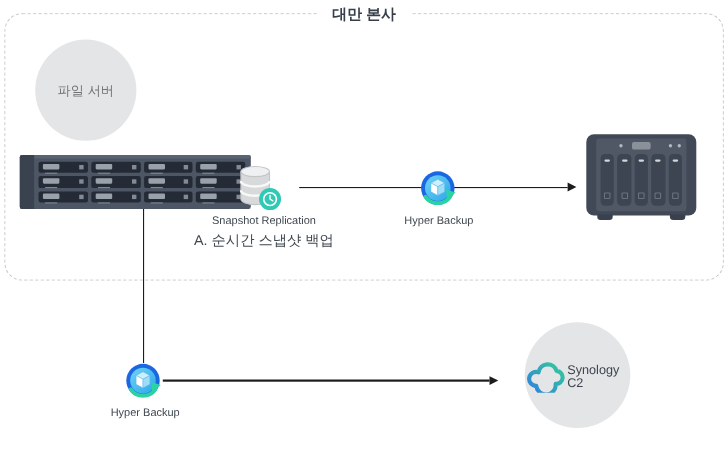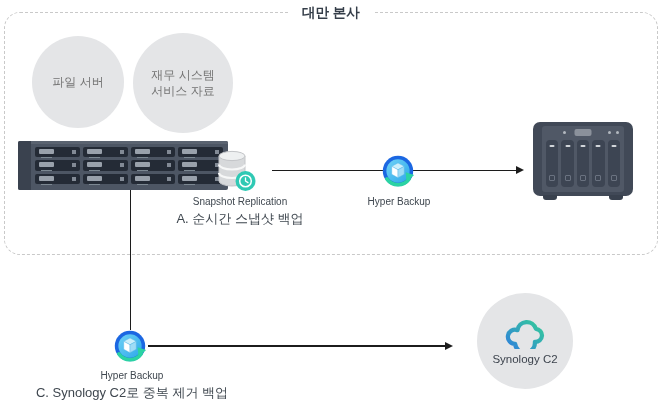--- a/index.html
+++ b/index.html
@@ -58,39 +58,35 @@
   
   .flow-label{position:absolute;text-align:center;transform:translateX(-50%);white-space:nowrap;}
   .flow-app{font-size:10px;color:#3f474f;}
   .flow-desc{font-size:13px;color:#3f474f;margin-top:3px;}
   .label-a{left:240px;top:196px;}
   .label-b{left:399px;top:196px;}
   .label-c{left:132px;top:370px;}
   
   .c2-circle{
     position:absolute;left:477px;top:293px;width:96px;height:96px;border-radius:50%;
-    background:#e4e5e7;display:flex;flex-direction:column;align-items:center;justify-content:center;
+    background:#e4e5e7;display:flex;align-items:center;justify-content:center;
   }
   .c2-label{font-size:11.5px;color:#3d444e;margin-top:4px;}
 </style>
 </head>
 <body>
 
 <div class="stage">
 
   <div class="region region-taiwan">
     <span class="region-title">대만 본사</span>
   </div>
 
   <div class="src-circle circle-file">
     <span>파일 서버</span>
-  </div>
-  <div class="src-circle circle-finance">
-    <span>재무 시스템</span>
-    <span>서비스 자료</span>
   </div>
 
   <div class="rack">
     <div class="rack-ear"></div>
     <div class="tray-grid">
       <div class="tray"></div>
       <div class="tray"></div>
       <div class="tray"></div>
       <div class="tray"></div>
       <div class="tray"></div>
@@ -175,21 +171,20 @@
     <polygon points="26,13.8 19,17.6 19,26.5 26,22.7" fill="#9fdcf6" stroke="#56b6e6" stroke-width="0.5"></polygon>
     <path d="M6.5 27.8 A15.3 15.3 0 0 0 31.5 27.8" fill="none" stroke="#2bd3a3" stroke-width="4" stroke-linecap="round"></path>
     <polygon points="28.5,31 37,23.5 27.5,20.5" fill="#2bd3a3"></polygon>
   </svg>
 
   <div class="line-h" style="left:148px;top:345px;width:297px;"></div>
   <div class="arrow-head" style="left:445px;top:341.5px;"></div>
 
   <div class="flow-label label-c">
     <div class="flow-app">Hyper Backup</div>
-    <div class="flow-desc">C. Synology C2로 중복 제거 백업</div>
   </div>
 
 
   <div class="c2-circle">
     <svg width="44" height="32" viewBox="0 0 46 34">
       <defs>
         <linearGradient id="c2g" x1="0" y1="1" x2="1" y2="0">
           <stop offset="0" stop-color="#2f7ce0"></stop>
             <stop offset="1" stop-color="#35cb9a"></stop>
         </linearGradient>

